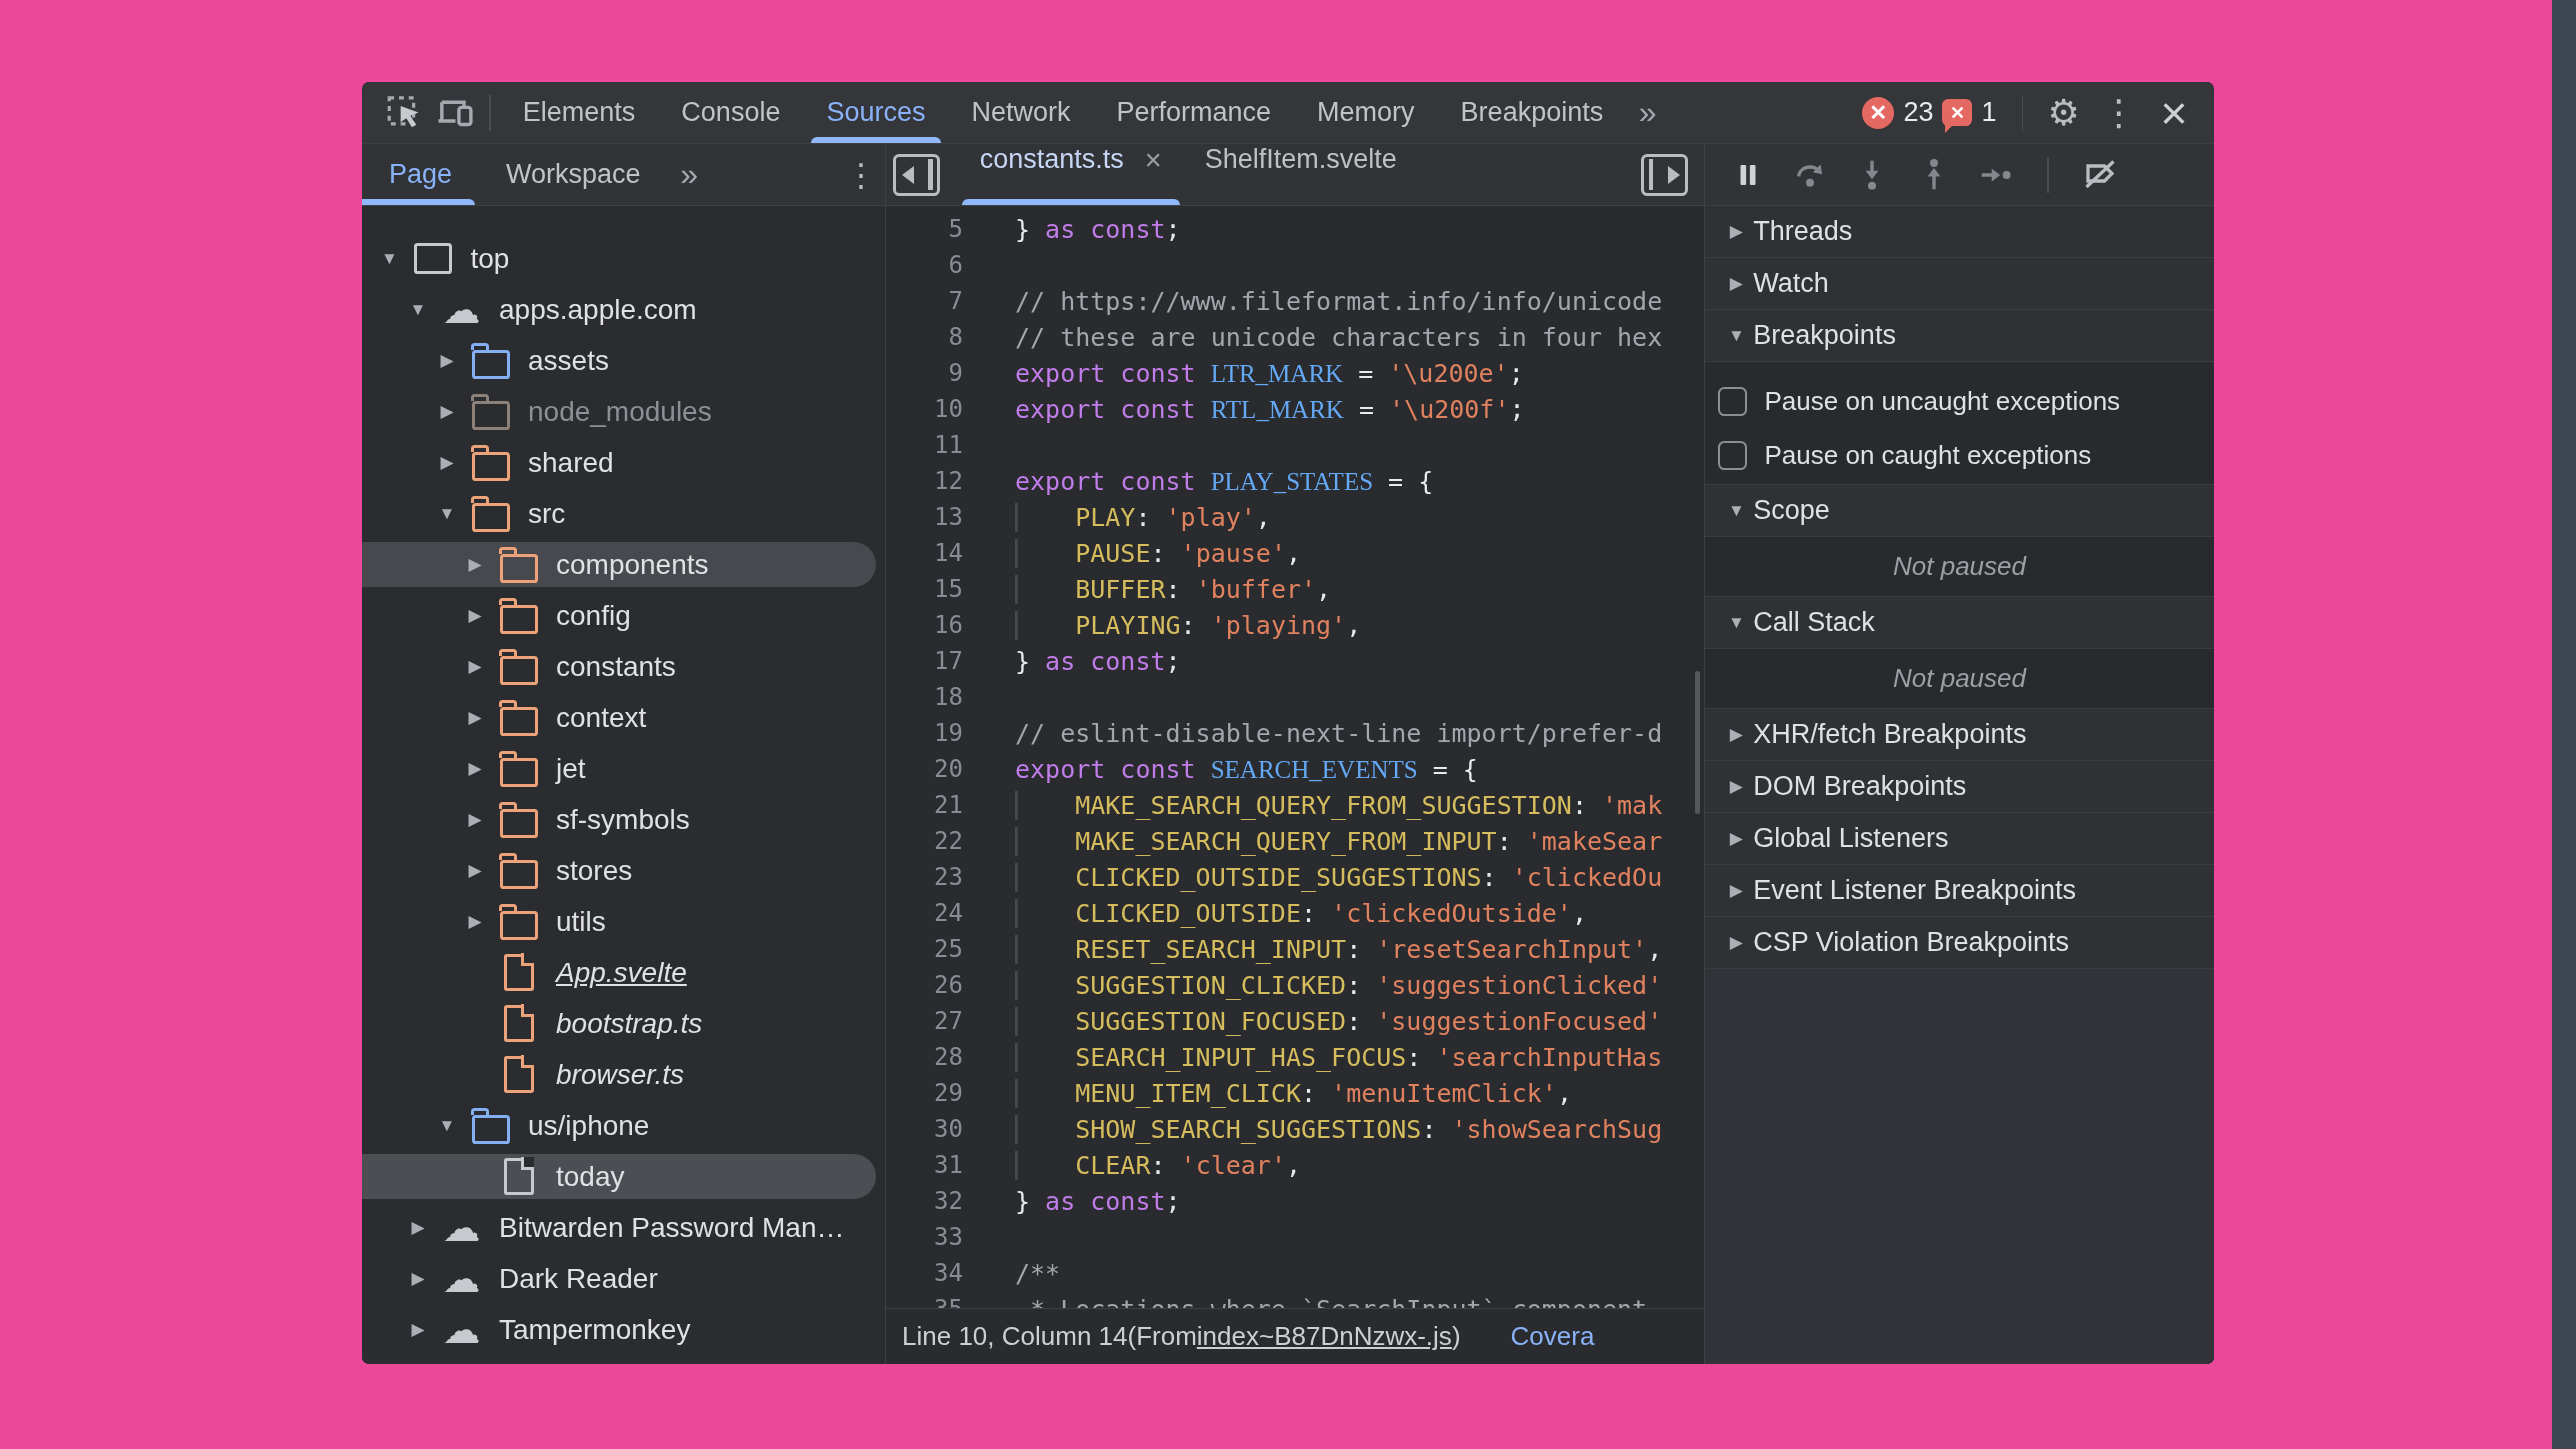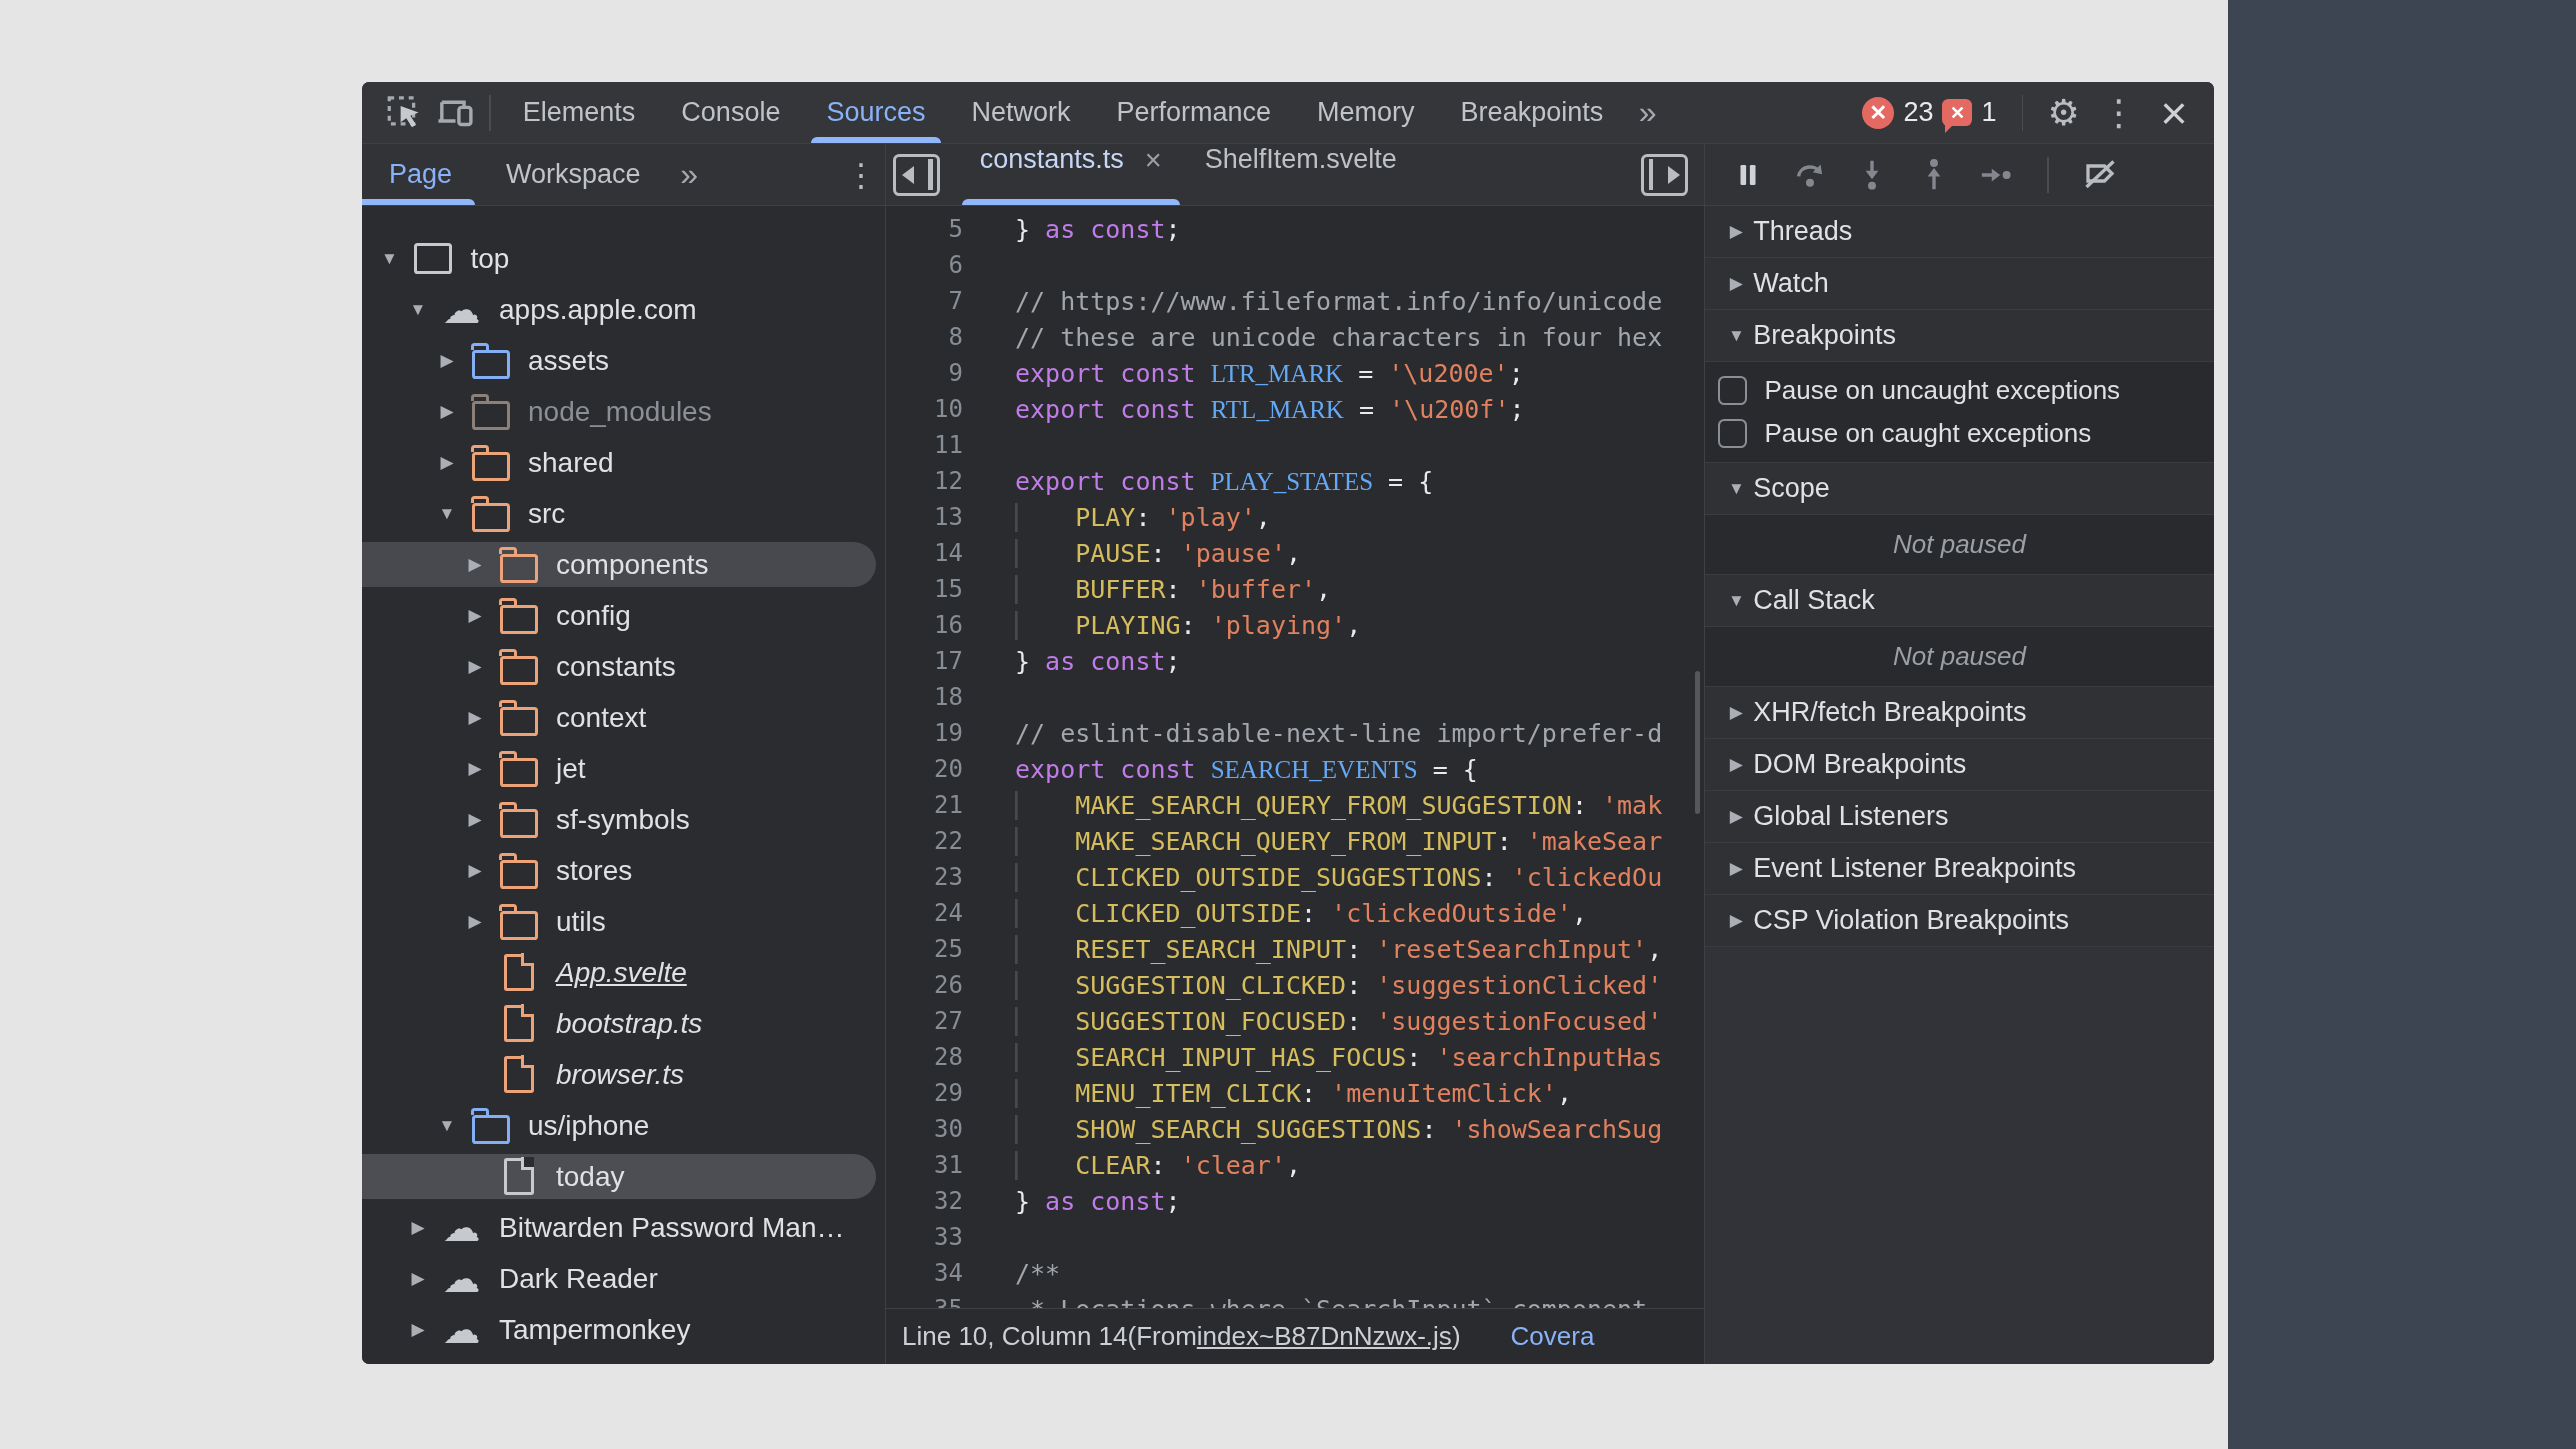--- a/index.html
+++ b/index.html
@@ -1,16 +1,16 @@
 <!DOCTYPE html>
 <html style="font-size:14.3px"><head>
 <meta charset="utf-8">
 <style>
   html,body{margin:0;padding:0;background:#3d4553;}
-  .stage{position:relative;width:2228px;height:1449px;background:#e5e5e5;overflow:hidden;
+  .stage{position:relative;width:2552px;height:1449px;background:#ec4899;overflow:hidden;
          font-family:"Liberation Sans",sans-serif;-webkit-font-smoothing:antialiased;}
   .devtools{position:absolute;left:362px;top:82px;width:1852px;height:1282px;background:#2a2b2e;
             border-radius:7.2px;overflow:hidden;display:flex;flex-direction:column;}
 
   
   .toolbar{height:61px;background:#34363a;display:flex;align-items:center;flex:0 0 auto;
            border-bottom:1.8px solid #3e4044;padding:0 16px 0 18px;position:relative;}
   .tb-icon{width:50px;height:50px;display:flex;align-items:center;justify-content:center;color:#a5aab0;}
   .vsep{width:1.8px;height:36px;background:#4a4c50;margin:0 9px;}
   .tabs{display:flex;height:100%;align-items:stretch;}
@@ -86,21 +86,21 @@
   .statusbar{height:55px;flex:0 0 auto;border-top:1.8px solid #3e4044;display:flex;align-items:center;
              font-size:26px;color:#ccd0d5;padding:0 0 0 16px;white-space:nowrap;overflow:hidden;}
   .statusbar .lnk{text-decoration:underline;}
   .statusbar .cov{color:#8ab2f8;margin-left:50px;}
 
   
   .debugpane{flex:1;background:#2f3134;display:flex;flex-direction:column;overflow:hidden;}
   .dbg-item{height:51px;flex:0 0 auto;display:flex;align-items:center;padding-left:14.3px;font-size:27px;color:#dfe1e5;border-bottom:0.9px solid #3a3c40;}
   .dbg-item .arrow{width:34px;}
   .dbg-check-group{flex:0 0 auto;background:#292a2d;border-bottom:0.9px solid #3a3c40;padding:7.2px 0;}
-  .chk-row{height:43px;display:flex;align-items:center;padding-left:12.5px;font-size:26px;color:#dfe1e5;}
+  .chk-row{height:43px;display:flex;align-items:center;padding-left:12.5px;font-size:26px;color:#dfe1e5;margin-top:11px;}
   .chk{width:25px;height:25px;border:2.7px solid #8a8e95;border-radius:6.3px;margin-right:18px;flex:0 0 auto;background:transparent;}
   .dbg-msg{height:59px;flex:0 0 auto;background:#292a2d;border-bottom:0.9px solid #3a3c40;display:flex;align-items:center;justify-content:center;
            font-size:26px;font-style:italic;color:#9aa0a6;}
   .dbg-fill{flex:1;background:#313338;}
 
   svg{display:block;}
 </style>
 </head>
 <body>
 <div class="stage">

